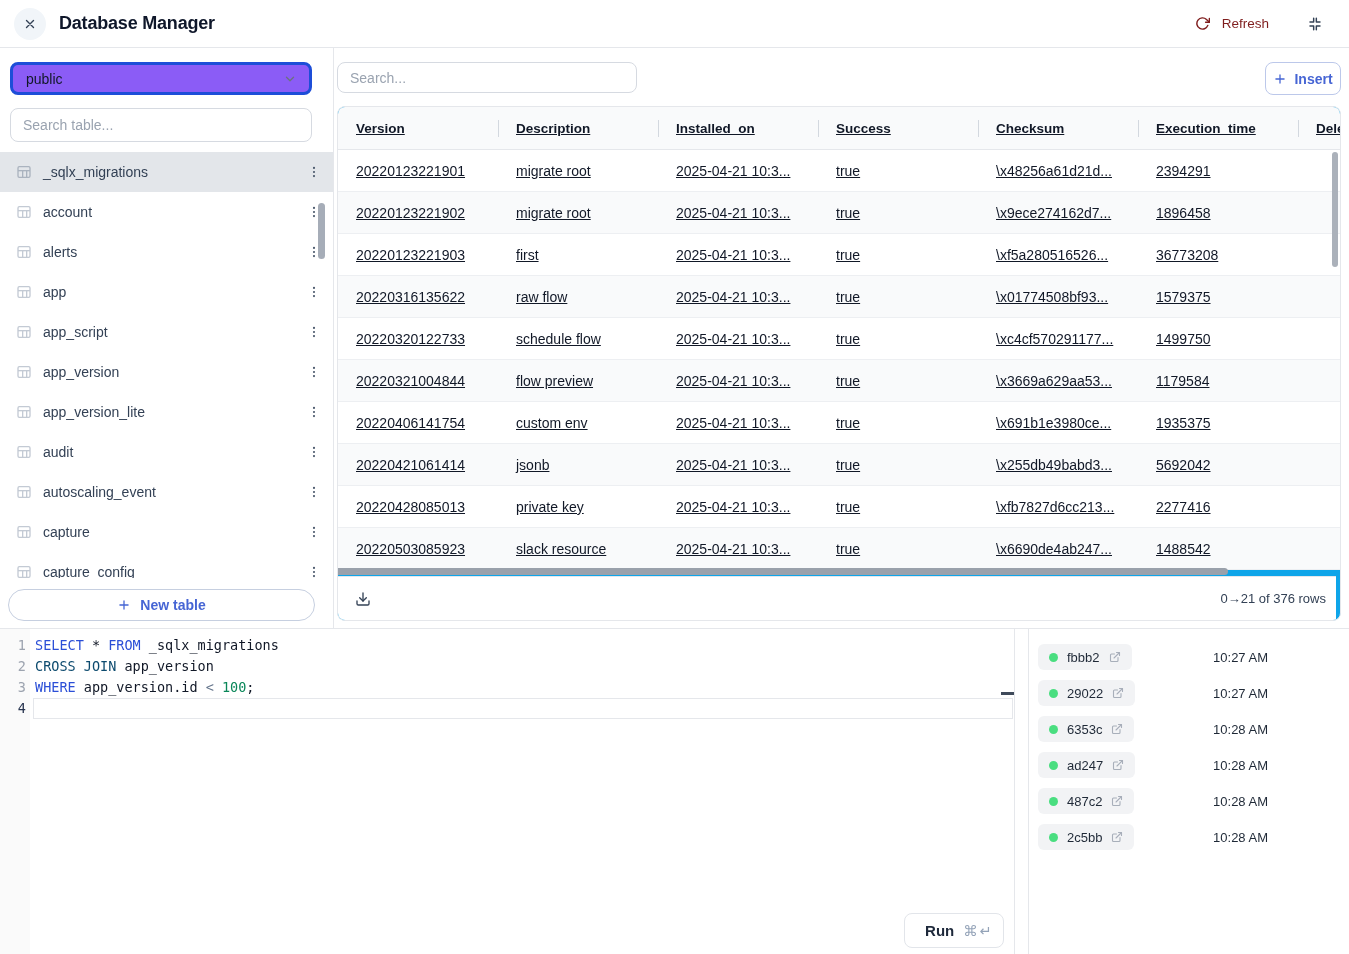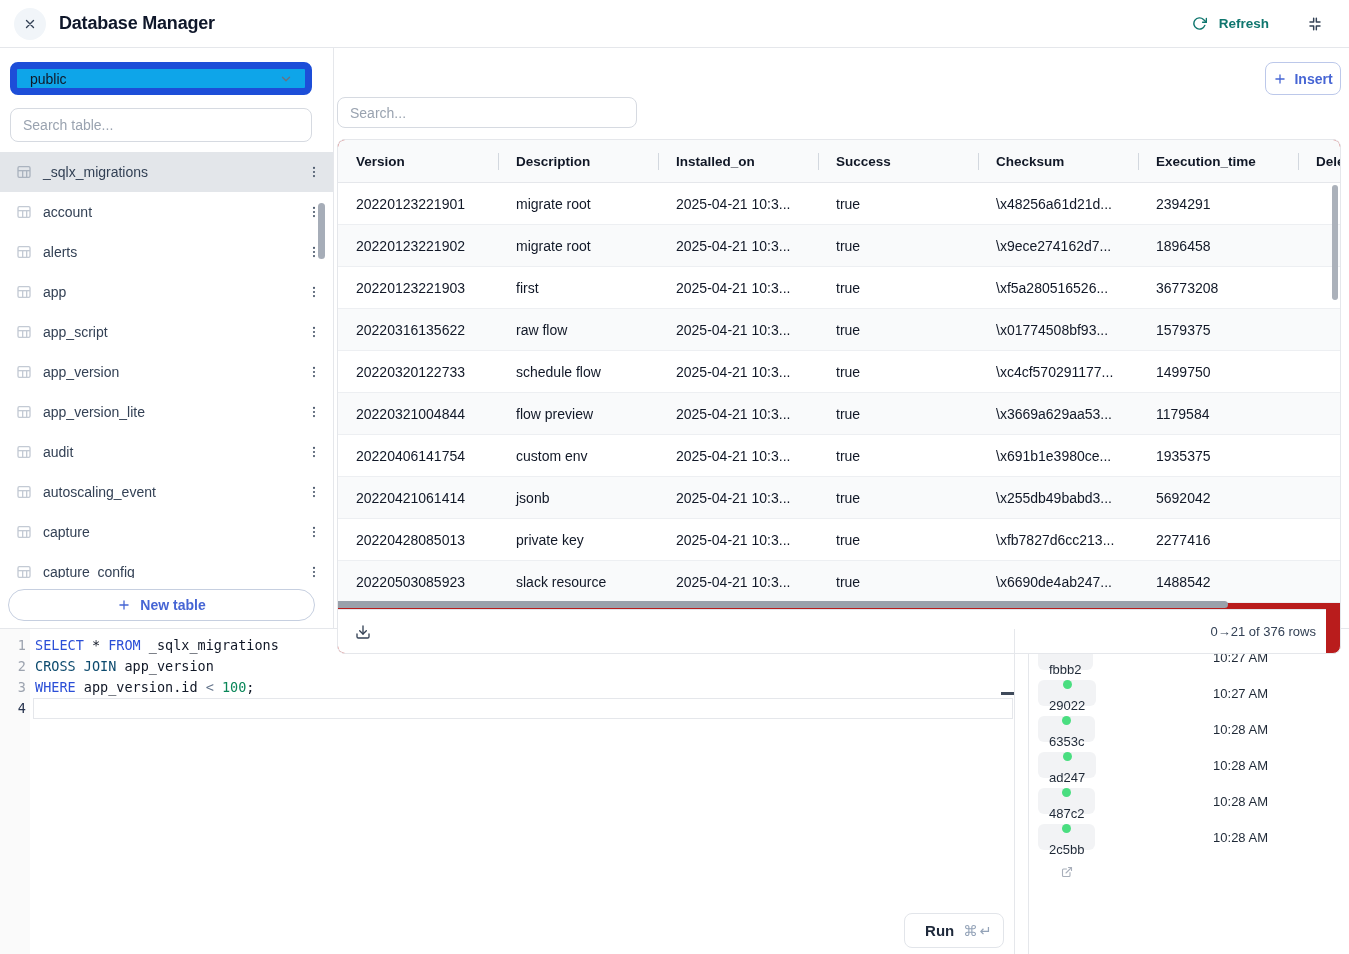--- a/index.html
+++ b/index.html
@@ -7,31 +7,31 @@
     font-family:"Liberation Sans", sans-serif; color:#111827; }
 
   
   .app-header { height:48px; display:flex; align-items:center; padding:0 26px 0 14px;
     border-bottom:1px solid #e5e7eb; background:#fff; }
   .close-btn { width:32px; height:32px; border-radius:50%; background:#f1f5f9; border:none;
     display:flex; align-items:center; justify-content:center; color:#334155; cursor:pointer; }
   .app-title { font-size:18px; font-weight:700; color:#0f172a; margin-left:13px; letter-spacing:-0.2px; }
   .hspacer { flex:1; }
   .refresh-btn { display:flex; align-items:center; gap:12px; background:none; border:none;
-    font-family:inherit; font-size:13.5px; font-weight:700; color:#0f766e; cursor:pointer; }
+    font-family:inherit; font-size:13.5px; font-weight:400; color:#7f1d1d; cursor:pointer; }
   .compress-btn { margin-left:38px; background:none; border:none; color:#334155; cursor:pointer;
     display:flex; align-items:center; }
 
   
   .content { display:flex; height:580px; }
 
   
   .sidebar { width:334px; border-right:1px solid #e5e7eb; position:relative; padding-top:14px; flex-shrink:0; }
-  .schema-select { margin:0 22px 0 10px; width:302px; height:33px; border:7px solid #1d4ed8;
-    border-radius:8px; background:#0ea5e9; display:flex; align-items:center; justify-content:space-between;
+  .schema-select { margin:0 22px 0 10px; width:302px; height:33px; border:3px solid #1d4ed8;
+    border-radius:8px; background:#8b5cf6; display:flex; align-items:center; justify-content:space-between;
     padding:0 12px 0 13px; font-size:14px; color:#111827; cursor:pointer; font-family:inherit; }
   .schema-select .chev { color:#6b7280; }
   .side-search { display:block; margin:13px 22px 0 10px; width:302px; height:33px; border:1px solid #d6dae1;
     border-radius:8px; padding:16px 12px; font-size:14px; font-family:inherit; color:#111827; outline:none; }
   .side-search::placeholder { color:#9aa3b0; }
   .table-list { margin-top:10px; height:426px; overflow:hidden; }
   .table-item { height:40px; display:flex; align-items:center; gap:11px; padding:0 10px 0 16px;
     font-size:14px; color:#334155; cursor:pointer; }
   .table-item.selected { background:#e3e6ea; }
   .tbl-icon { color:#c3cad4; display:flex; flex-shrink:0; }
@@ -42,42 +42,42 @@
     background:#a6adb8; border-radius:4px; }
   .new-table-btn { position:absolute; left:8px; bottom:7px; width:307px; height:32px;
     border:1px solid #c6cfe0; border-radius:16px; background:#fff; color:#4665d4;
     font-size:14px; font-weight:600; font-family:inherit; display:flex; align-items:center;
     justify-content:center; gap:9px; cursor:pointer; }
 
   
   .main { flex:1; padding:14px 8px 0 3px; position:relative; min-width:0; }
   .main-toolbar { display:flex; align-items:flex-start; justify-content:space-between; margin-bottom:11px; }
   .main-search { width:300px; height:31px; border:1px solid #d6dae1; border-radius:8px;
-    padding:0 12px; font-size:14px; font-family:inherit; color:#111827; outline:none;margin-top:35px; }
+    padding:0 12px; font-size:14px; font-family:inherit; color:#111827; outline:none; }
   .main-search::placeholder { color:#9aa3b0; }
   .insert-btn { width:76px; height:33px; border:1px solid #bcc8ea; border-radius:8px; background:#fff;
     color:#4665d4; font-size:14px; font-weight:600; font-family:inherit; display:flex;
     align-items:center; justify-content:center; gap:7px; cursor:pointer; }
 
   .grid-container { border:1px solid #e5e7eb; border-radius:8px; height:515px; overflow:hidden;
-    position:relative; background:#b91c1c; }
+    position:relative; background:#0ea5e9;text-decoration:underline; }
   .grid-header { display:flex; height:43px; background:#f9fafb; border-bottom:1px solid #e5e7eb; width:1120px; }
   .grid-th { width:160px; flex-shrink:0; display:flex; align-items:center; padding-left:18px;
     font-size:13.5px; font-weight:700; color:#111827; position:relative; white-space:nowrap; }
   .grid-th:not(:first-child)::before { content:""; position:absolute; left:0; top:13px; width:1px;
     height:17px; background:#d3d8df; }
   .grid-row { display:flex; height:42px; width:1120px; border-bottom:1px solid #edeff2; background:#fff; }
   .grid-row:nth-child(even) { background:#f9fafb; }
   .grid-cell { width:160px; flex-shrink:0; display:flex; align-items:center; padding-left:18px;
     font-size:14px; color:#111827; white-space:nowrap; overflow:hidden; }
   .h-scrollbar { position:absolute; left:0; bottom:45px; width:890px; height:7px;
     background:#9aa1ab; border-radius:0 4px 4px 0; }
   .v-scrollbar { position:absolute; right:2px; top:45px; width:6px; height:115px;
     background:#abb1ba; border-radius:3px; }
-  .grid-footer { position:absolute; left:0; right:14px; bottom:0; height:44px; background:#fff;
+  .grid-footer { position:absolute; left:0; right:4px; bottom:0; height:44px; background:#fff;
     border-top:1px solid #e5e7eb; display:flex; align-items:center; justify-content:space-between;
     padding:0 10px 0 17px; }
   .download-btn { background:none; border:none; color:#334155; cursor:pointer; display:flex; }
   .rows-info { font-size:13px; color:#334155; }
 
   
   .bottom { display:flex; height:326px; border-top:1px solid #e5e7eb; }
   .editor-pane { width:1015px; flex-shrink:0; border-right:1px solid #e5e7eb; position:relative;
     padding-top:6px; font-family:"DejaVu Sans Mono", monospace; }
   .editor-pane .gutter-bg { position:absolute; left:0; top:0; bottom:0; width:30px; background:#fafafa; }
@@ -92,21 +92,21 @@
     border:1px solid #e2e5ea; border-radius:8px; display:flex; align-items:center; justify-content:center;
     gap:9px; cursor:pointer; font-family:"Liberation Sans", sans-serif;padding-left:11px; }
   .run-label { font-size:15px; font-weight:700; color:#1e293b; }
   .run-shortcut { font-size:14.5px; color:#94a3b8; letter-spacing:2px;
     font-family:"DejaVu Sans", sans-serif; }
 
   .bottom-gap { width:13px; flex-shrink:0; }
   .history-panel { flex:1; border-left:1px solid #e5e7eb; padding:10px 0 0 9px; }
   .history-item { height:36px; display:flex; align-items:center; }
   .history-pill { height:26px; background:#f2f3f5; border-radius:6px; display:flex; align-items:center;
-    padding:0 11px; gap:9px; cursor:pointer; border:none; font-family:inherit;flex-direction:column; }
+    padding:0 11px; gap:9px; cursor:pointer; border:none; font-family:inherit; }
   .status-dot { width:9px; height:9px; border-radius:50%; background:#4ade80; flex-shrink:0; }
   .history-id { font-size:13px; color:#1f2937; }
   .ext-icon { color:#a8afba; display:flex; }
   .history-time { margin-left:auto; margin-right:81px; font-size:13px; color:#1f2937; }
 
   svg { display:block; }
 </style>
 </head>
 <body>
 

